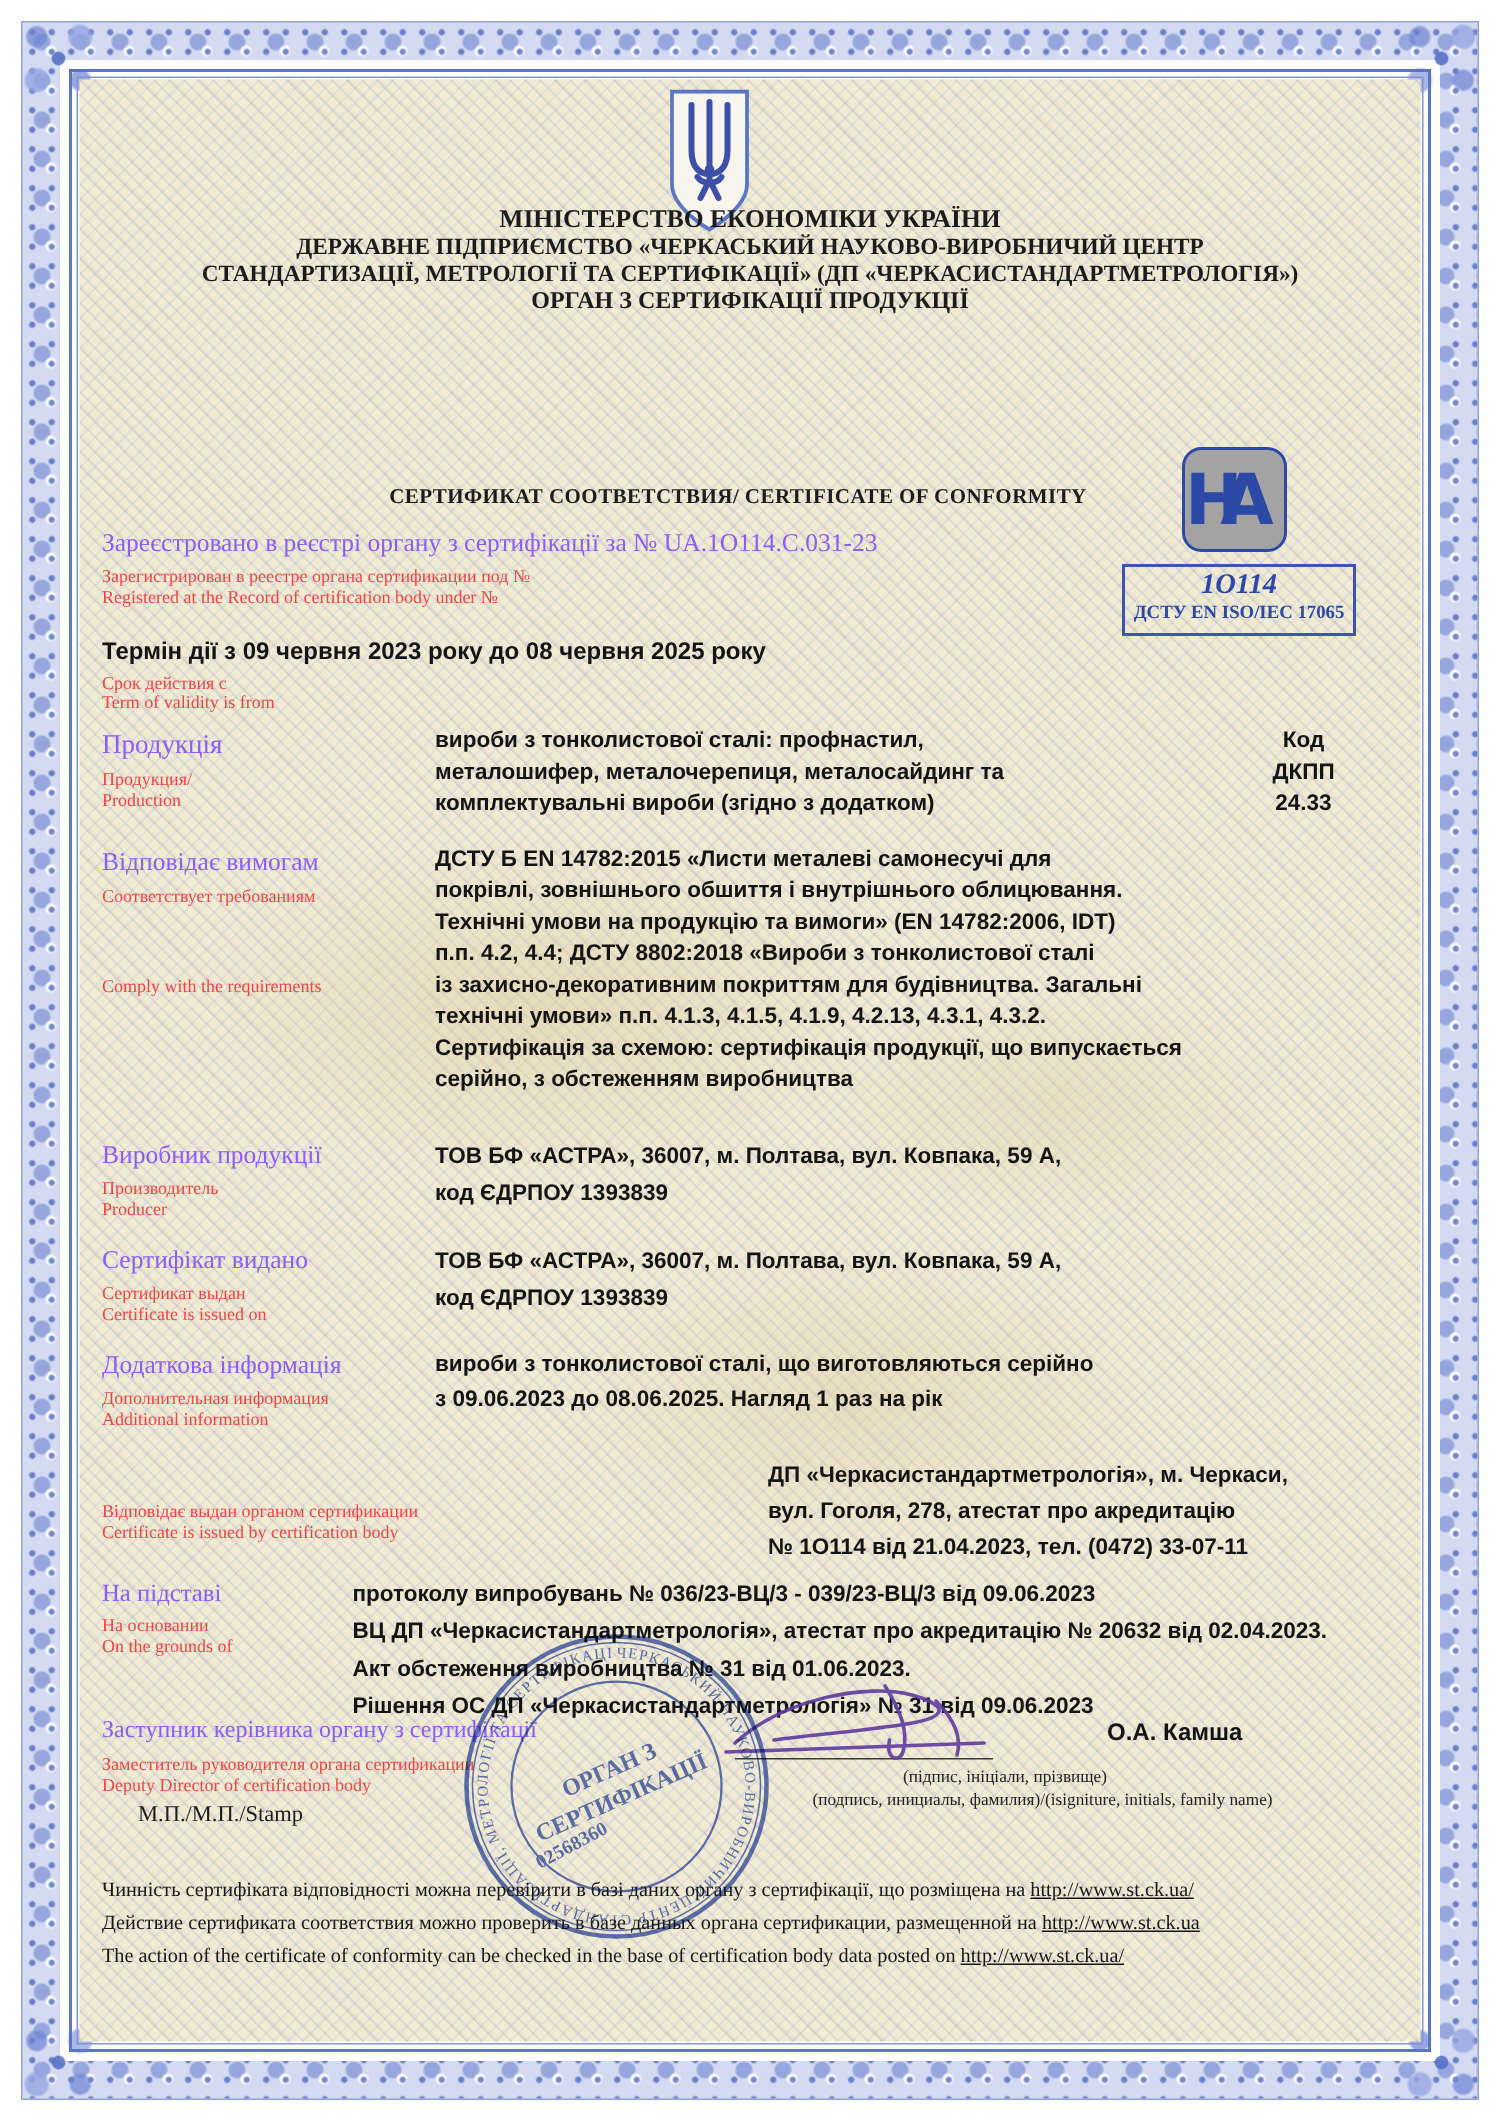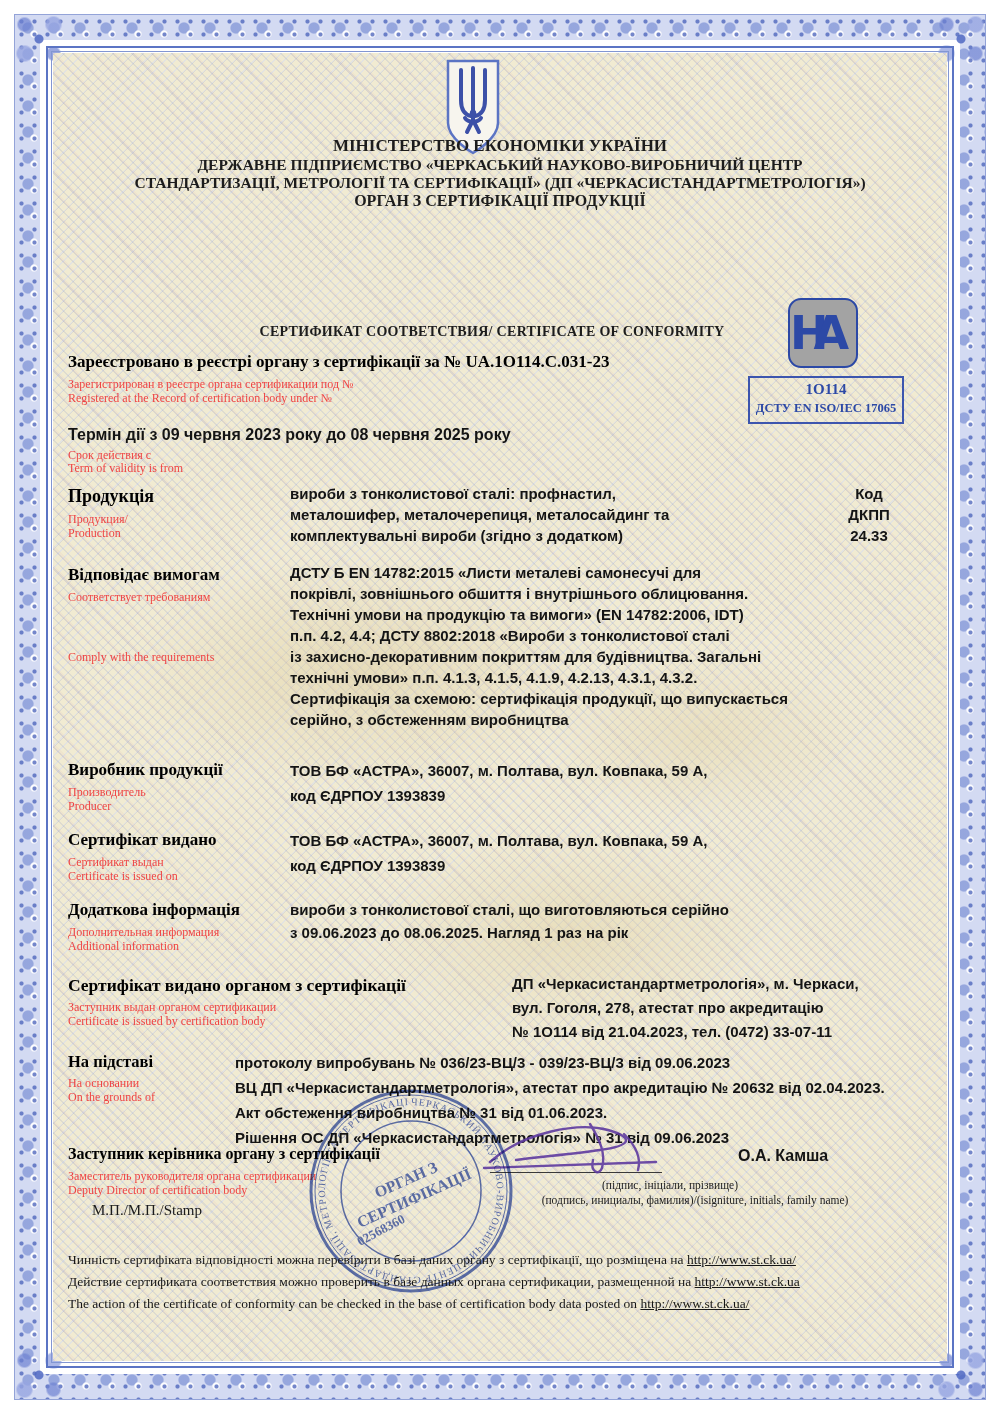--- a/index.html
+++ b/index.html
@@ -30,34 +30,34 @@
       repeating-linear-gradient(45deg, rgba(105,125,195,.14) 0 1.5px, transparent 1.5px 7px),
       repeating-linear-gradient(135deg, rgba(105,125,195,.14) 0 1.5px, transparent 1.5px 7px),
       repeating-linear-gradient(45deg, rgba(220,170,170,.10) 0 3px, transparent 3px 14px),
       repeating-linear-gradient(135deg, rgba(255,255,255,.45) 0 1px, transparent 1px 7px);}
   .stain{position:absolute;border-radius:50%;pointer-events:none;}
   .s1{left:120px;top:555px;width:480px;height:235px;background:radial-gradient(ellipse,rgba(222,207,163,.55),transparent 70%);}
   .s2{left:370px;top:830px;width:400px;height:210px;background:radial-gradient(ellipse,rgba(222,207,163,.45),transparent 70%);}
   .s3{left:540px;top:650px;width:320px;height:170px;background:radial-gradient(ellipse,rgba(222,207,163,.4),transparent 70%);}
   
   .abs{position:absolute;}
-  .lbl{font-family:"Liberation Serif",serif;font-weight:bold;font-size:17px;color:#000000;}
+  .lbl{font-family:"Liberation Serif",serif;font-weight:normal;font-size:17px;color:#8b5cf6;}
   .sub{font-family:"Liberation Serif",serif;font-size:12px;color:#ef4444;}
   .val{font-family:"Liberation Sans",sans-serif;font-weight:bold;font-size:15px;line-height:21px;
        white-space:pre-line;color:#141414;}
   .hdr{left:70px;width:860px;text-align:center;font-weight:bold;font-family:"Liberation Serif",serif;}
   .title{font-size:33px;letter-spacing:1px;font-weight:bold;text-align:center;}
   .subtitle{font-size:14px;font-weight:bold;text-align:center;letter-spacing:.3px;}
   .naau{position:absolute;left:788px;top:298px;width:66px;height:66px;background:#a3a3a3;
         border:2.5px solid #2c49a6;border-radius:13px;display:flex;align-items:center;justify-content:flex-start;}
   .naau-letters{font-family:"DejaVu Sans",sans-serif;font-weight:bold;font-size:46px;color:#2c49a6;
         letter-spacing:-15px;padding-right:15px;transform:scaleY(1.02);}
   .accbox{position:absolute;left:748px;top:376px;width:152px;height:44px;border:2px solid #3c55ae;
         text-align:center;font-family:"Liberation Serif",serif;font-weight:bold;color:#2c49a6;}
-  .accbox .code{font-size:15px;line-height:23px;}
+  .accbox .code{font-size:19px;line-height:23px;font-style:italic;}
   .accbox .std{font-size:12.5px;line-height:14px;}
   .footer-line{font-family:"Liberation Serif",serif;font-size:13.5px;color:#161616;}
   .footer-line a{color:#161616;text-decoration:underline;cursor:pointer;}
   .sigline{position:absolute;left:490px;top:1172px;width:172px;height:0;border-top:1.5px solid #3a3a3a;}
   .cap{font-family:"Liberation Serif",serif;font-size:11.5px;color:#222;text-align:center;}
   svg text{font-family:"Liberation Serif",serif;}
 </style>
 </head>
 <body>
 
@@ -144,22 +144,21 @@
   <div class="abs sub" style="left:68px;top:869px;">Certificate is issued on</div>
   <div class="abs val" style="left:290px;top:828px;width:580px;line-height:25px;">ТОВ БФ «АСТРА», 36007, м. Полтава, вул. Ковпака, 59 А,
 код ЄДРПОУ 1393839</div>
 
   <div class="abs lbl" style="left:68px;top:900px;">Додаткова інформація</div>
   <div class="abs sub" style="left:68px;top:925px;">Дополнительная информация</div>
   <div class="abs sub" style="left:68px;top:939px;">Additional information</div>
   <div class="abs val" style="left:290px;top:898px;width:600px;line-height:23px;">вироби з тонколистової сталі, що виготовляються серійно
 з 09.06.2023 до 08.06.2025. Нагляд 1 раз на рік</div>
 
-  <div class="abs lbl" style="left:68px;top:975px;font-size:17.5px;">Сертифікат видано органом з сертифікації</div>
-  <div class="abs sub" style="left:68px;top:1000px;">Заступник выдан органом сертификации</div>
+  <div class="abs sub" style="left:68px;top:1000px;">Відповідає выдан органом сертификации</div>
   <div class="abs sub" style="left:68px;top:1014px;">Certificate is issued by certification body</div>
   <div class="abs val" style="left:512px;top:972px;width:420px;line-height:24px;">ДП «Черкасистандартметрологія», м. Черкаси,
 вул. Гоголя, 278, атестат про акредитацію
 № 1О114 від 21.04.2023, тел. (0472) 33-07-11</div>
 
   <div class="abs lbl" style="left:68px;top:1052px;font-size:16.5px;">На підставі</div>
   <div class="abs sub" style="left:68px;top:1076px;">На основании</div>
   <div class="abs sub" style="left:68px;top:1090px;">On the grounds of</div>
   <div class="abs val" style="left:235px;top:1050px;width:710px;line-height:25px;">протоколу випробувань № 036/23-ВЦ/3 - 039/23-ВЦ/3 від 09.06.2023
 ВЦ ДП «Черкасистандартметрологія», атестат про акредитацію № 20632 від 02.04.2023.

